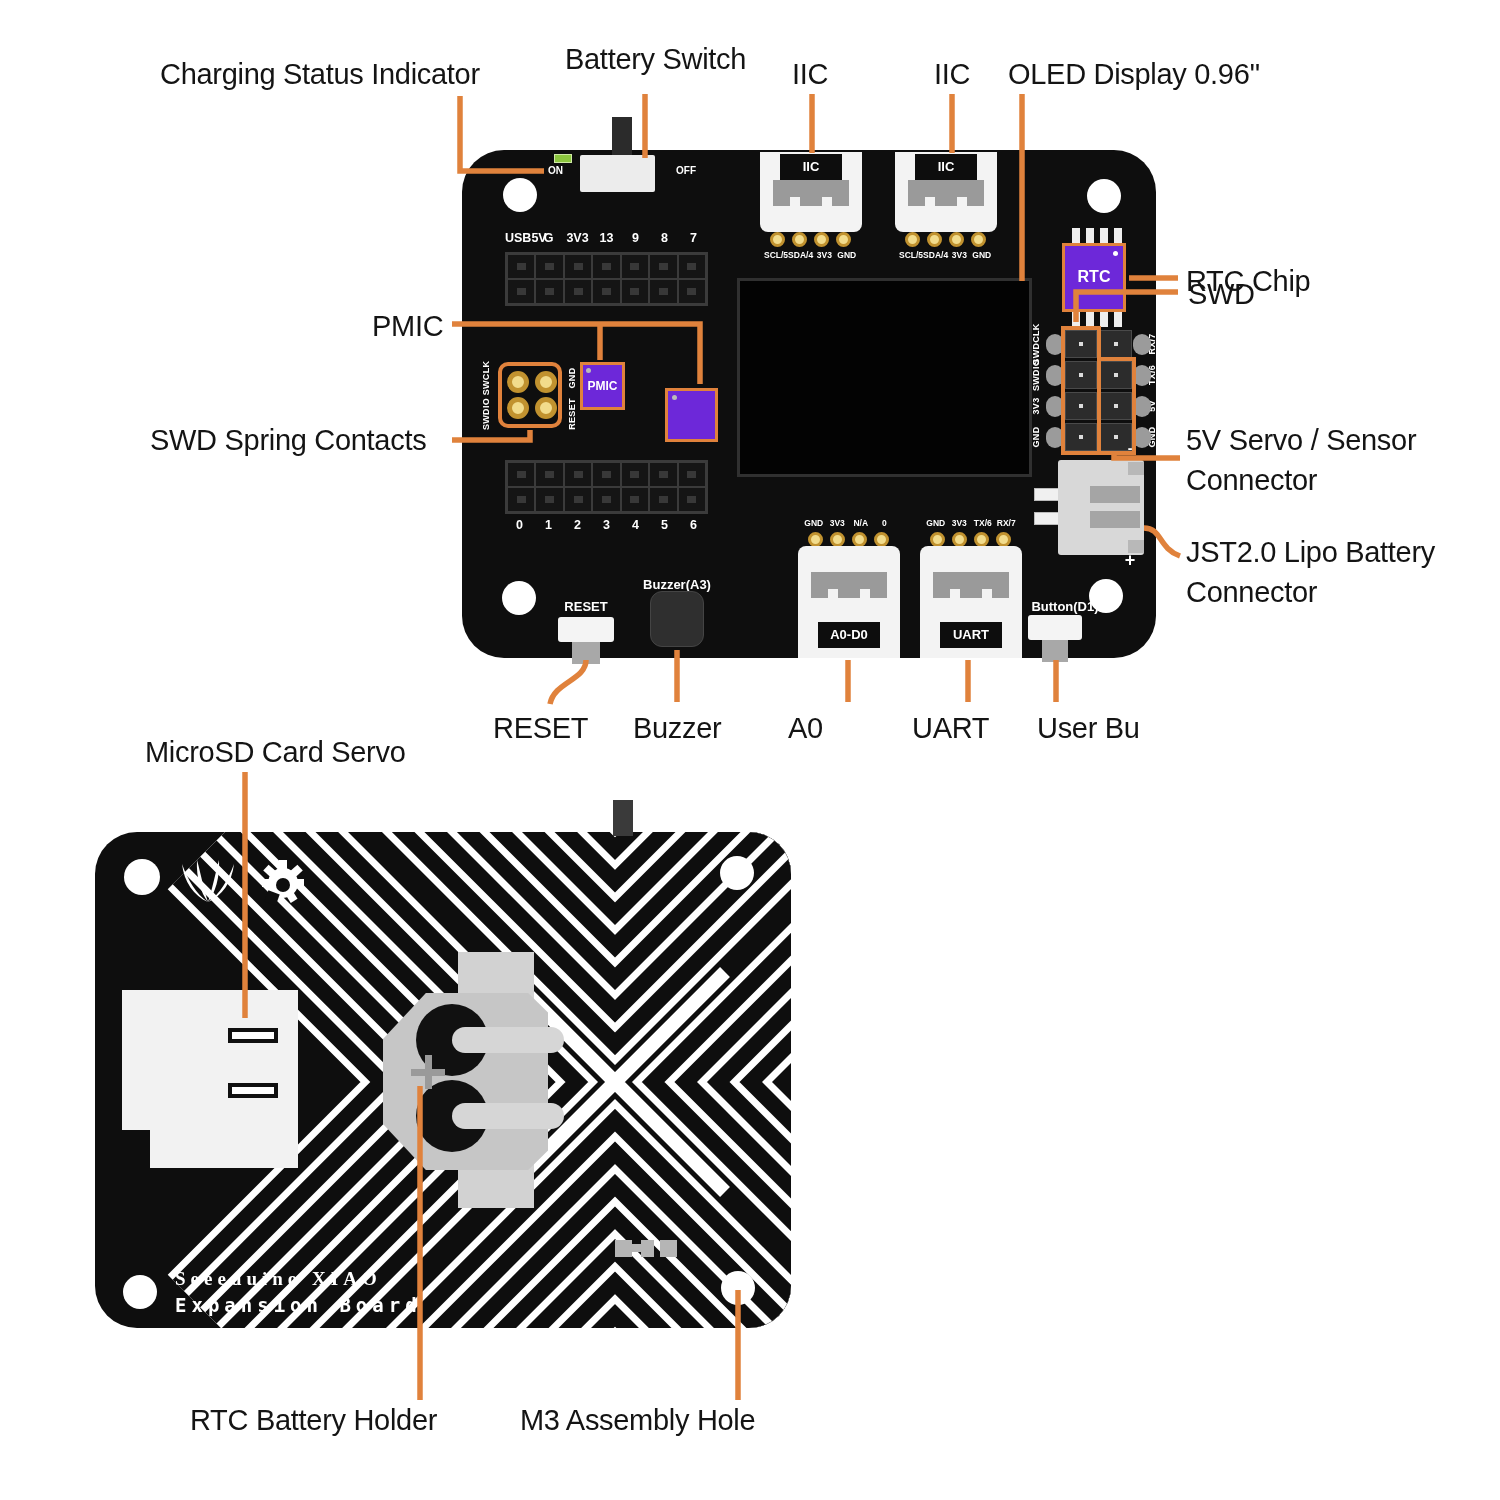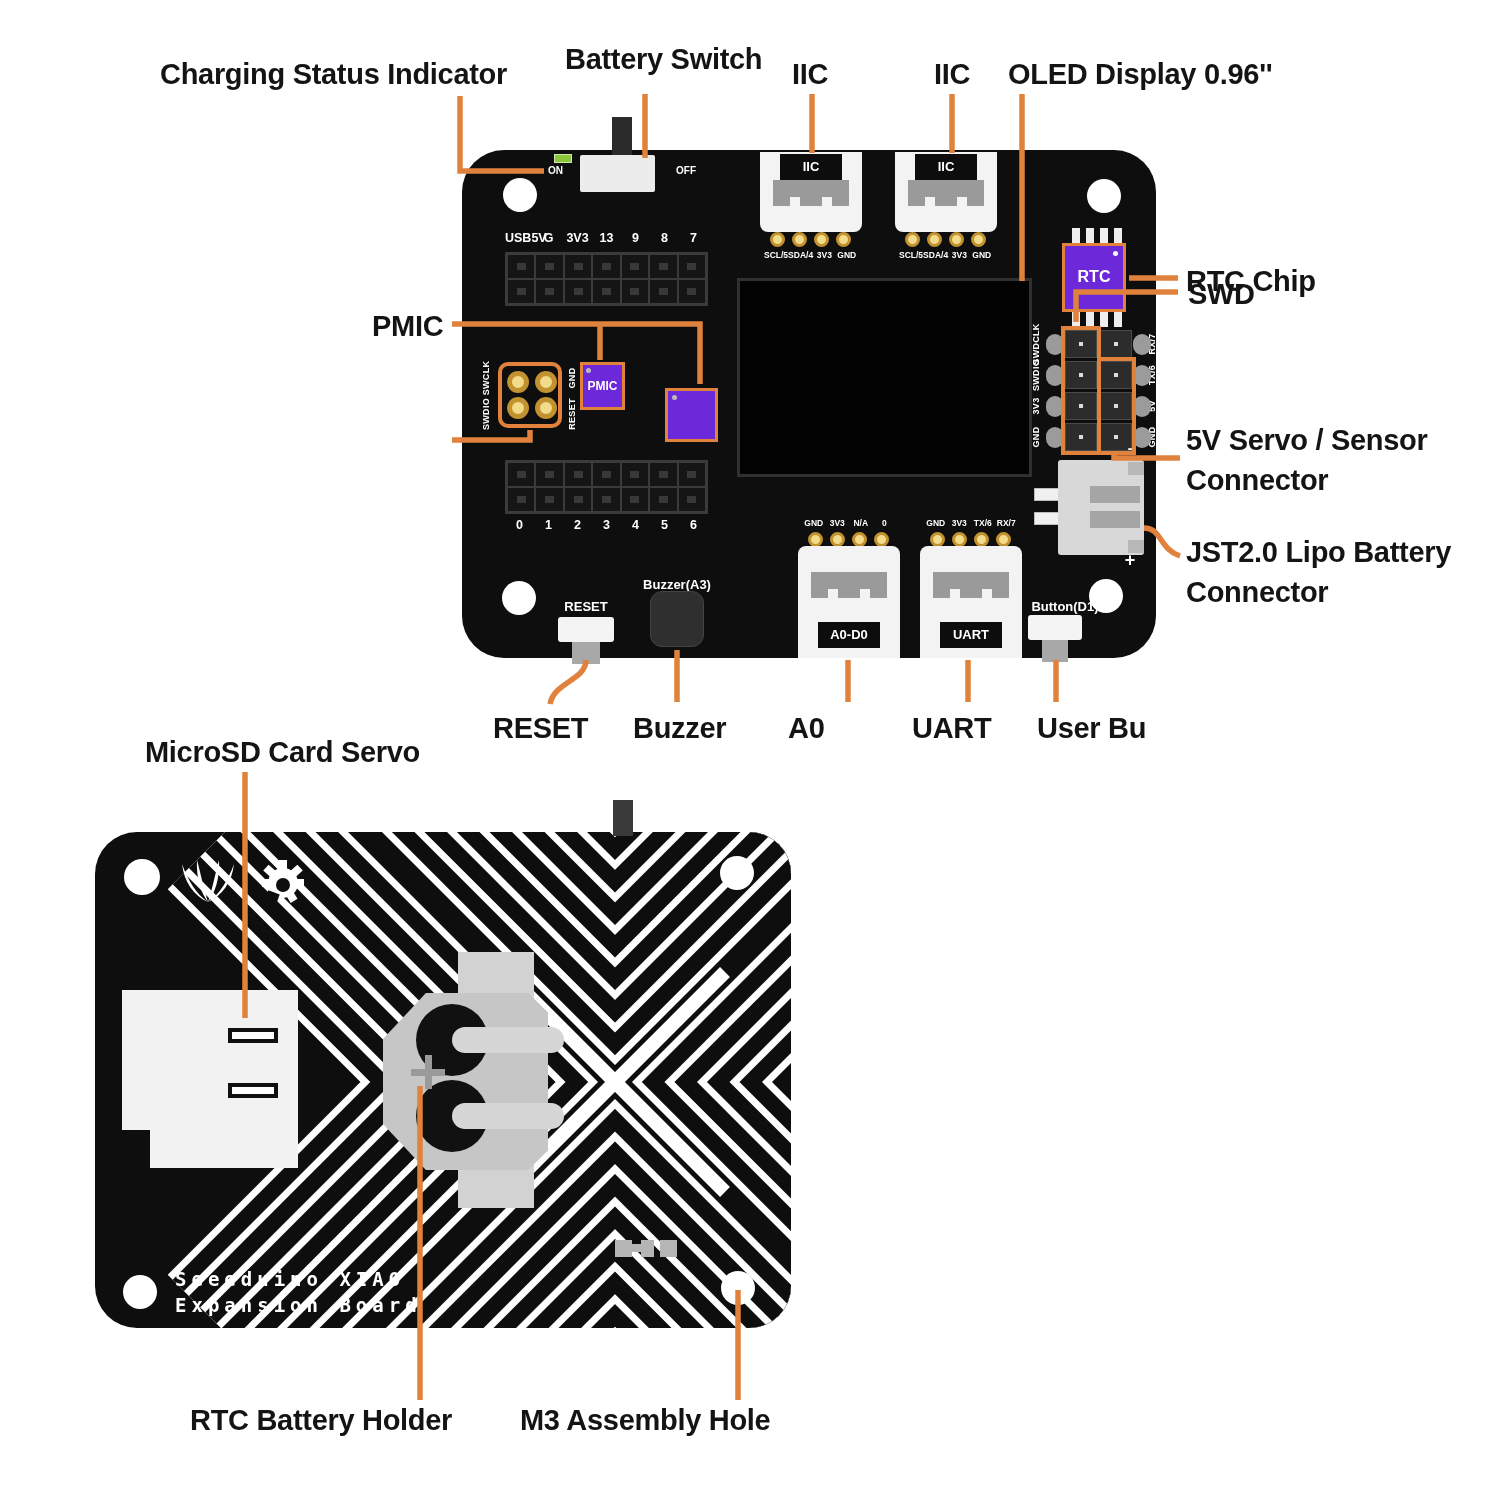--- a/index.html
+++ b/index.html
@@ -2,21 +2,21 @@
 <html><head>
 <meta charset="utf-8">
 <style>
   * { margin:0; padding:0; box-sizing:border-box; }
   html,body { background:#fff; }
   .canvas { position:relative; width:1500px; height:1500px; background:#ffffff;
             font-family:"Liberation Sans", sans-serif; overflow:hidden; }
   .a { position:absolute; }
 
   
-  .callout { position:absolute; color:#141414; font-weight:700; font-size:29px;
+  .callout { position:absolute; color:#141414; font-weight:400; font-size:29px;
              white-space:nowrap; letter-spacing:-0.3px; }
 
   
   .board { position:absolute; background:#0e0e0e; border-radius:42px; }
   .hole { position:absolute; background:#fff; border-radius:50%; }
 
   
   .hdr { position:absolute; width:203px; height:54px; background:#3b3b3b;
          display:grid; grid-template-columns:repeat(7,1fr); grid-template-rows:repeat(2,1fr);
          gap:2px; padding:3px; }
@@ -357,21 +357,21 @@
     <div class="a" style="left:357px; top:195px; width:112px; height:26px; background:#d6d6d6; border-radius:13px;"></div>
     <div class="a" style="left:357px; top:271px; width:112px; height:26px; background:#d6d6d6; border-radius:13px;"></div>
     <div class="a" style="left:316px; top:237px; width:34px; height:7px; background:#9a9a9a;"></div>
     <div class="a" style="left:330px; top:223px; width:7px; height:34px; background:#9a9a9a;"></div>
 
     <div class="a" style="left:520px; top:408px; width:17px; height:17px; background:#b5b5b5;"></div>
     <div class="a" style="left:537px; top:412px; width:9px; height:8px; background:#b5b5b5;"></div>
     <div class="a" style="left:546px; top:408px; width:13px; height:17px; background:#b5b5b5;"></div>
     <div class="a" style="left:565px; top:408px; width:17px; height:17px; background:#b5b5b5;"></div>
 
-    <div class="wtxt mono" style="left:80px; top:436px; font-size:19px; letter-spacing:5px;">Seeeduino XIAO</div>
+    <div class="wtxt mono" style="left:80px; top:436px; font-size:19px; letter-spacing:5px;font-family:Liberation Serif, serif;">Seeeduino XIAO</div>
     <div class="wtxt mono" style="left:80px; top:462px; font-size:19px; letter-spacing:5px;">Expansion Board</div>
   </div>
 
   <svg class="leaders" width="1500" height="1500" viewBox="0 0 1500 1500">
     <path d="M460,96 V171 H544"></path>
     <path d="M645,94 V158"></path>
     <path d="M812,94 V153"></path>
     <path d="M952,94 V153"></path>
     <path d="M1022,94 V281"></path>
     <path d="M1129,278 H1178"></path>
@@ -396,20 +396,21 @@
   <div class="callout" style="left:792px; top:58px;">IIC</div>
   <div class="callout" style="left:934px; top:58px;">IIC</div>
   <div class="callout" style="left:1008px; top:58px;">OLED Display 0.96''</div>
   <div class="callout" style="left:1186px; top:247px;margin-top:18px;">RTC Chip</div>
   <div class="callout" style="left:1188px; top:278px;">SWD</div>
   <div class="callout" style="left:1186px; top:424px;">5V Servo / Sensor</div>
   <div class="callout" style="left:1186px; top:464px;">Connector</div>
   <div class="callout" style="left:1186px; top:536px;">JST2.0 Lipo Battery</div>
   <div class="callout" style="left:1186px; top:576px;">Connector</div>
   <div class="callout" style="left:372px; top:310px;">PMIC</div>
+  <div class="callout" style="left:150px; top:424px;">SWD Spring Contacts</div>
   <div class="callout" style="left:493px; top:712px;">RESET</div>
   <div class="callout" style="left:633px; top:712px;">Buzzer</div>
   <div class="callout" style="left:788px; top:712px;">A0</div>
   <div class="callout" style="left:912px; top:712px;">UART</div>
   <div class="callout" style="left:1037px; top:712px;">User Bu</div>
   <div class="callout" style="left:145px; top:736px;">MicroSD Card Servo</div>
   <div class="callout" style="left:190px; top:1404px;">RTC Battery Holder</div>
   <div class="callout" style="left:520px; top:1404px;">M3 Assembly Hole</div>
 
 </div>

